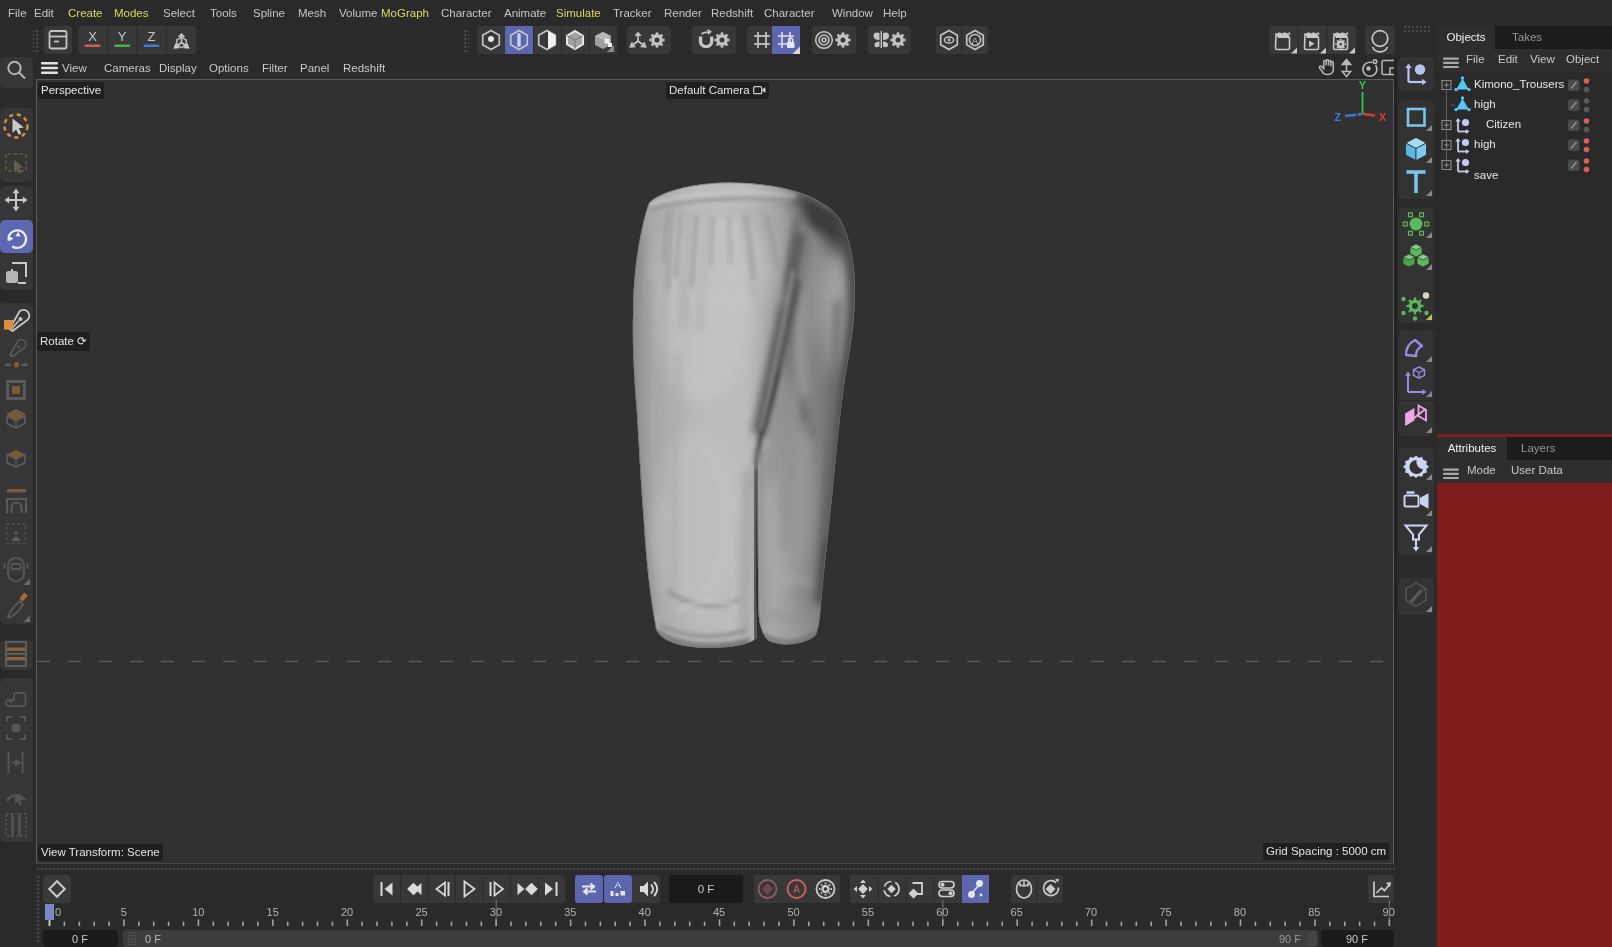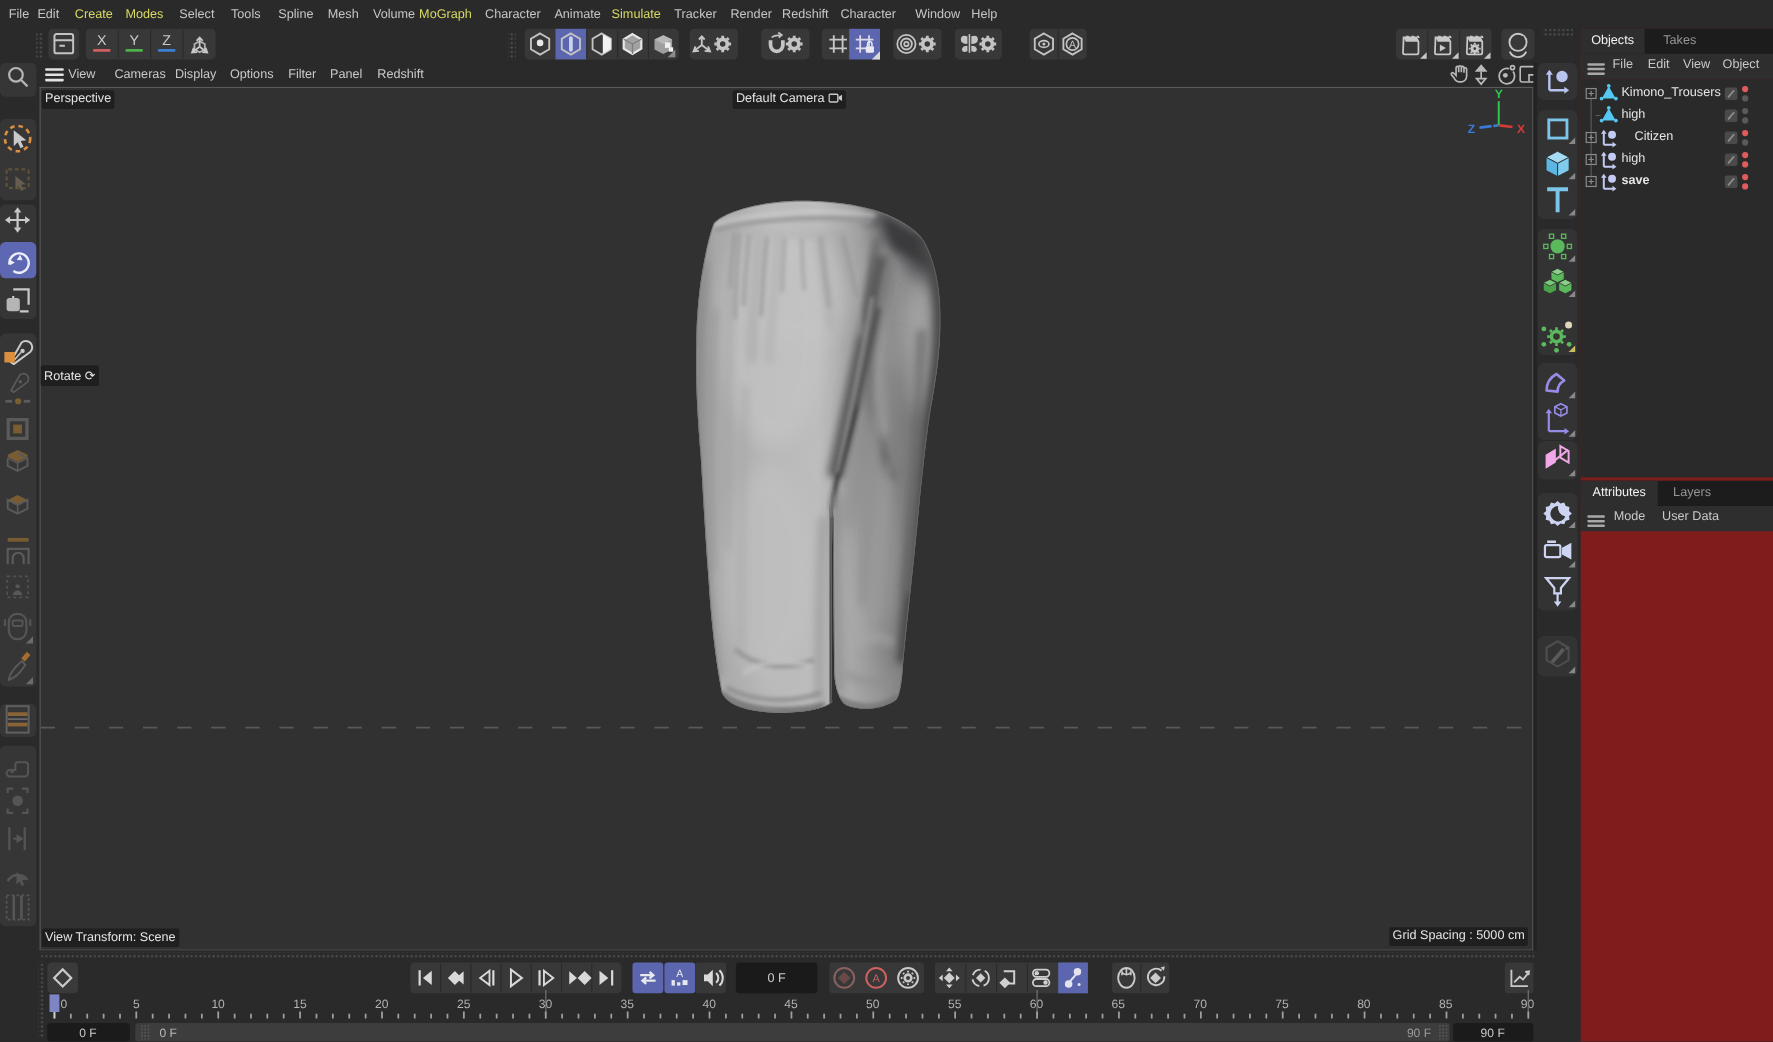--- a/index.html
+++ b/index.html
@@ -668,21 +668,21 @@
       <div class="omrow" style="top:23px;">
           <span style="position:absolute;left:37px;top:3px;">high</span>
         </div>
       <div class="omrow" style="top:43px;">
           <span style="position:absolute;left:37px;top:3px;margin-left:12px;">Citizen</span>
         </div>
       <div class="omrow" style="top:63px;">
           <span style="position:absolute;left:37px;top:3px;">high</span>
         </div>
       <div class="omrow" style="top:83px;">
-          <span style="position:absolute;left:37px;top:3px;font-weight:bold;">save</span>
+          <span style="position:absolute;left:37px;top:14px;">save</span>
         </div>
       <svg id="treesvg" style="position:absolute;left:0;top:0" width="175" height="110">
         <g stroke="#5c5c5c" stroke-width="1">
           <line x1="9.5" y1="17.5" x2="9.5" y2="88.5"></line>
           <line x1="13.5" y1="33" x2="18" y2="33"></line>
         </g>
         <g fill="none" stroke="#8a8a8a" stroke-width="1.1">
           <rect x="5" y="8.5" width="9" height="9"></rect>
           <rect x="5" y="48.5" width="9" height="9"></rect>
           <rect x="5" y="68.5" width="9" height="9"></rect>

